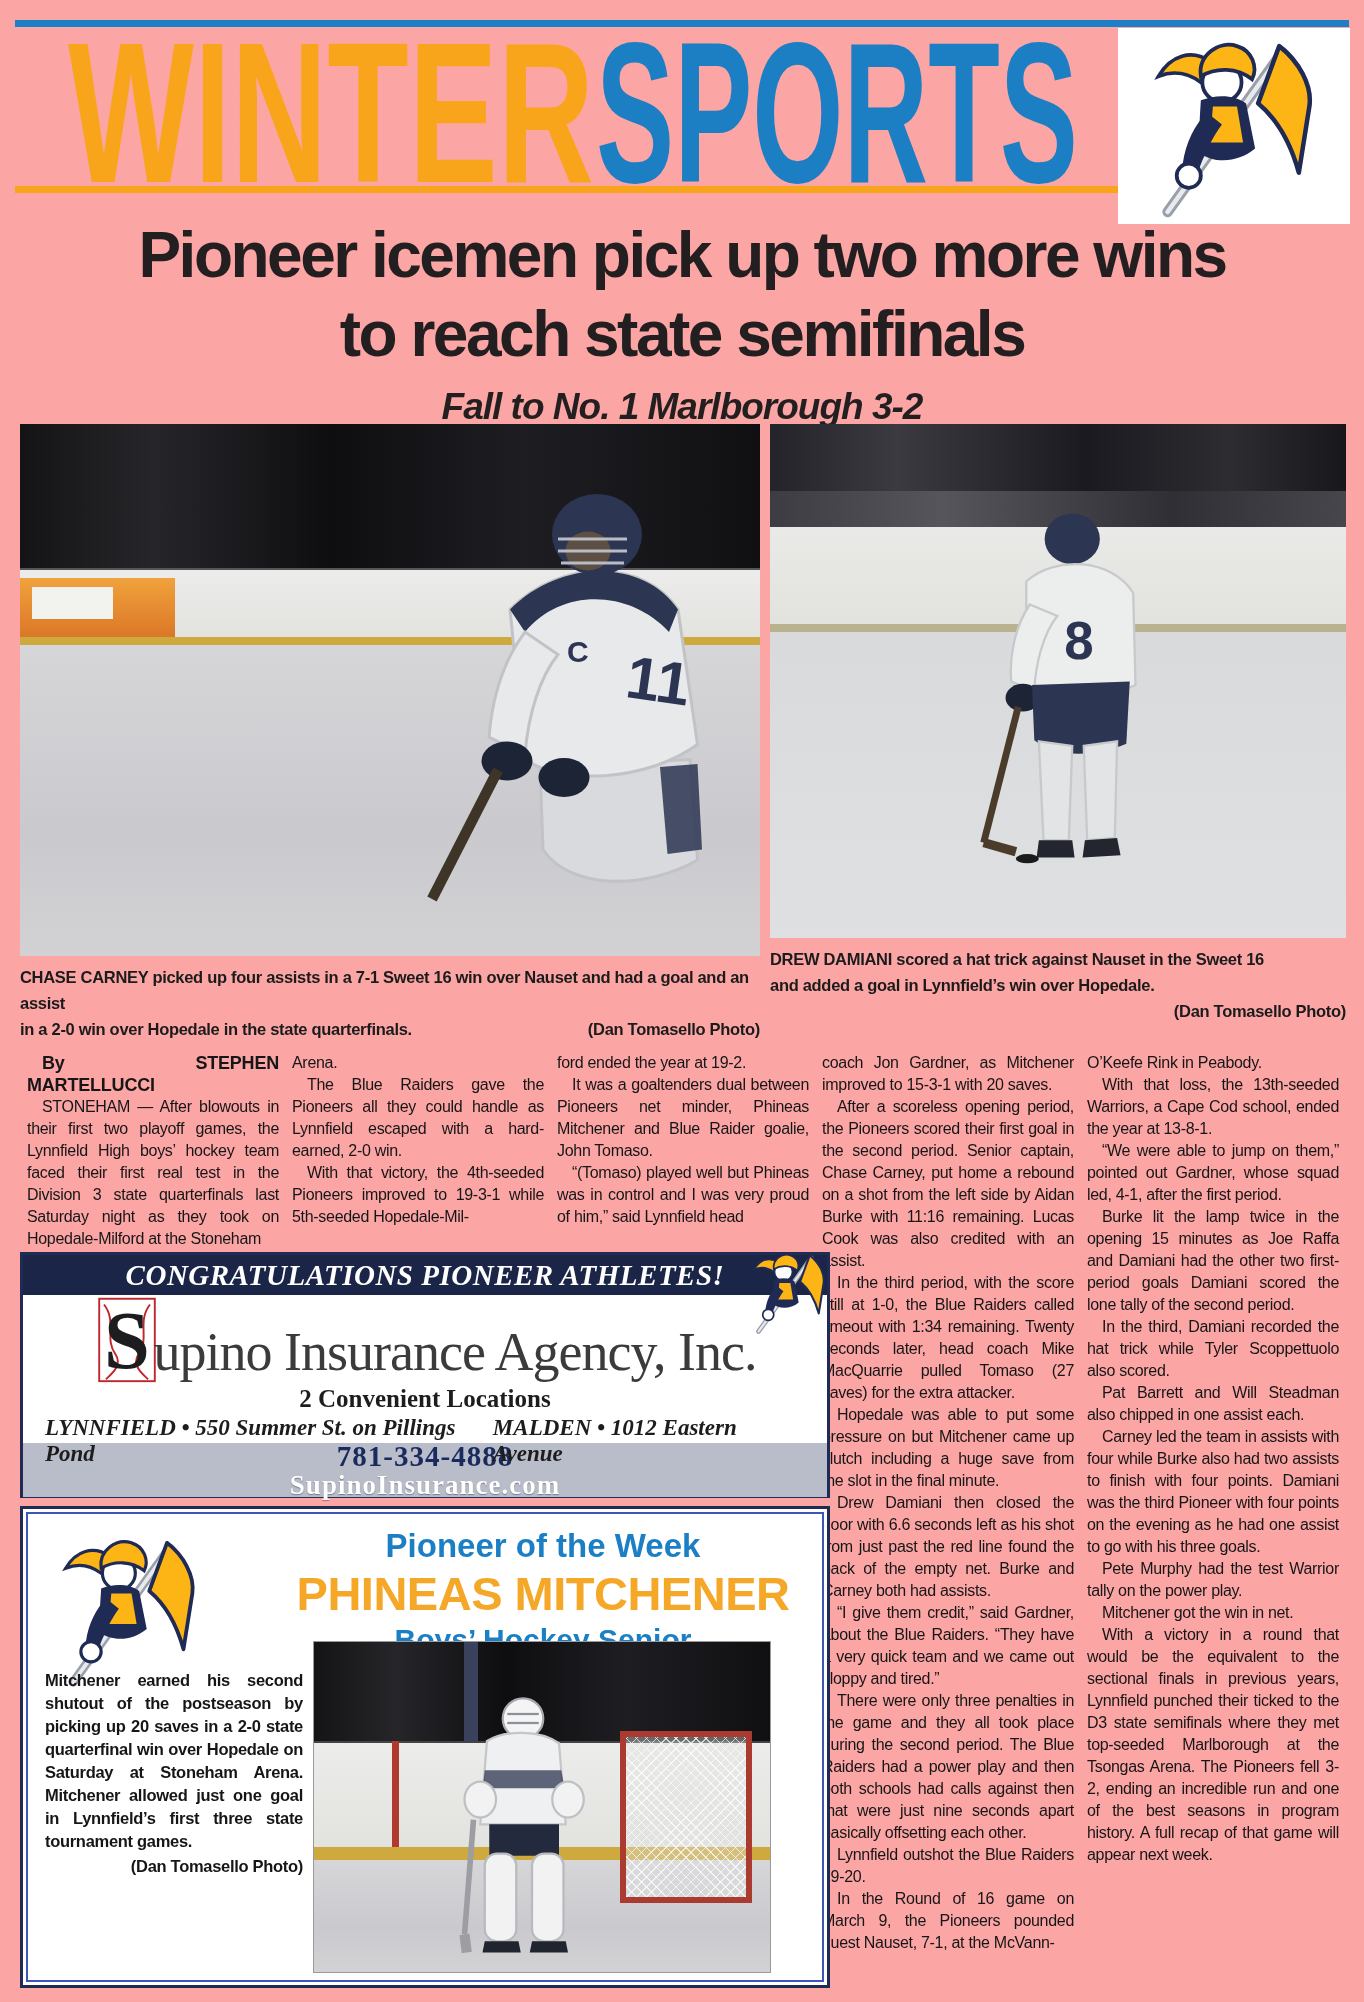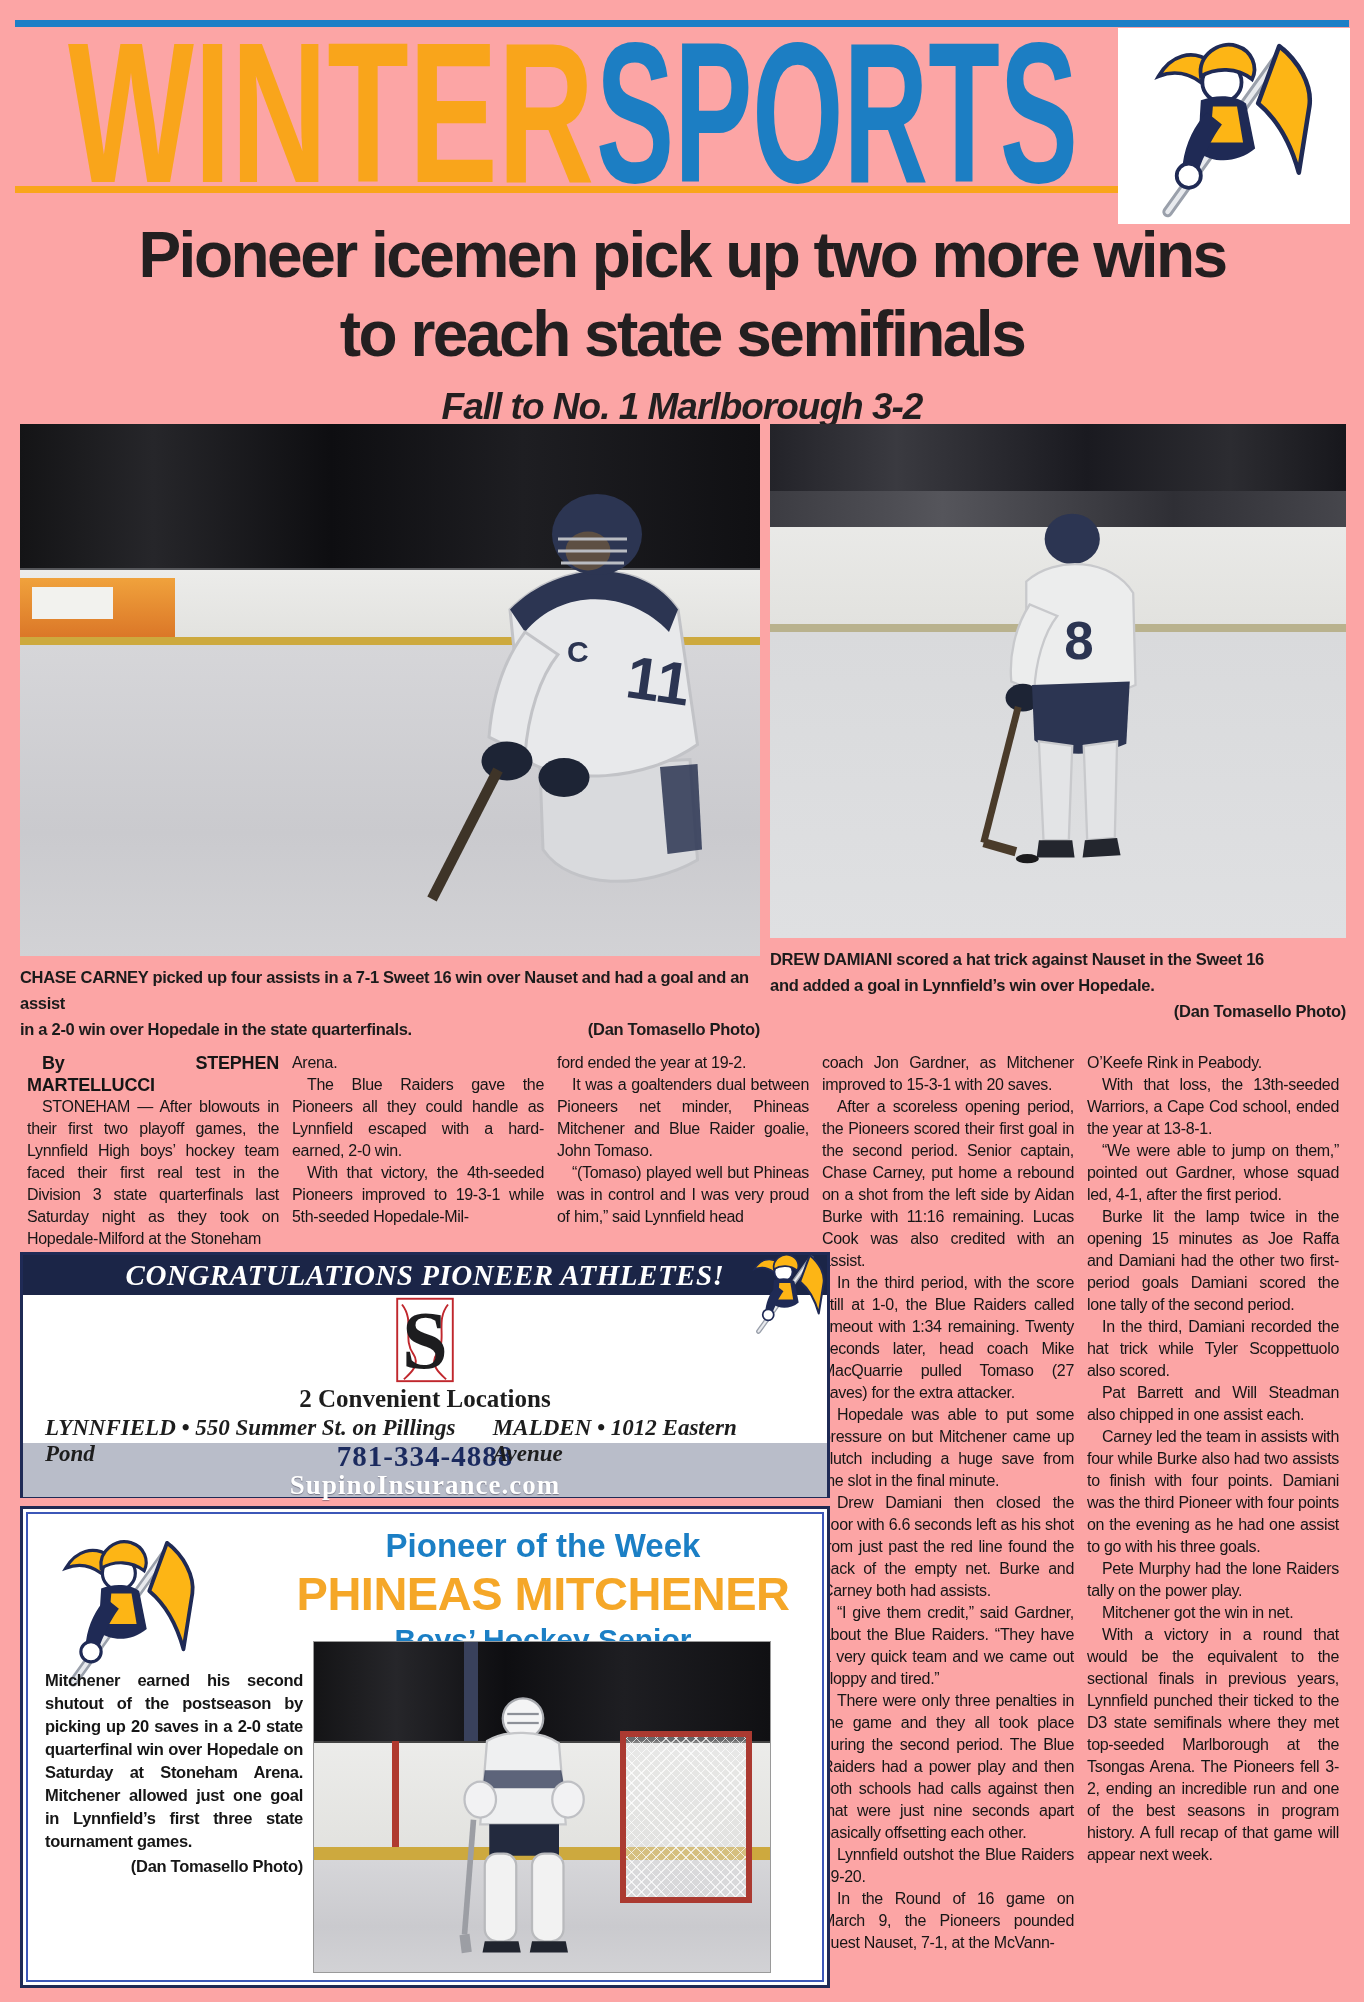--- a/index.html
+++ b/index.html
@@ -221,39 +221,40 @@
     </div>
   <div class="abs col c5">
       <div>
         <p class="cont">O’Keefe Rink in Peabody.</p>
         <p>With that loss, the 13th-seeded Warriors, a Cape Cod school, ended the year at 13-8-1.</p>
         <p>“We were able to jump on them,” pointed out Gardner, whose squad led, 4-1, after the first period.</p>
         <p>Burke lit the lamp twice in the opening 15 minutes as Joe Raffa and Damiani had the other two first-period goals Damiani scored the lone tally of the second period.</p>
         <p>In the third, Damiani recorded the hat trick while Tyler Scoppettuolo also scored.</p>
         <p>Pat Barrett and Will Steadman also chipped in one assist each.</p>
         <p>Carney led the team in assists with four while Burke also had two assists to finish with four points. Damiani was the third Pioneer with four points on the evening as he had one assist to go with his three goals.</p>
-        <p>Pete Murphy had the lone Raiders tally on the power play.</p>
+        <p>Pete Murphy had the test Warrior tally on the power play.</p>
         <p>Mitchener got the win in net.</p>
         <p>With a victory in a round that would be the equivalent to the sectional finals in previous years, Lynnfield punched their ticked to the D3 state semifinals where they met top-seeded Marlborough at the Tsongas Arena. The Pioneers fell 3-2, ending an incredible run and one of the best seasons in program history. A full recap of that game will appear next week.</p>
       </div>
     </div>
 
   <div class="abs ad-box">
     <div class="ad-banner">CONGRATULATIONS PIONEER ATHLETES!</div>
     <svg class="ad-mascot" viewBox="0 0 120 130">
       <use href="#mascot"></use>
     </svg>
     <div class="ad-body">
       <div class="supino-row">
         <svg width="66" height="92" viewBox="0 0 64 96">
           <rect x="3" y="6" width="58" height="86" fill="none" stroke="#c0272d" stroke-width="2"></rect>
           <path d="M8,12 C22,30 8,48 20,64 C28,76 14,86 10,90" fill="none" stroke="#c0272d" stroke-width="2"></path>
           <path d="M56,12 C42,30 56,48 44,64 C36,76 50,86 54,90" fill="none" stroke="#c0272d" stroke-width="2"></path>
           <text x="32" y="78" text-anchor="middle" font-family="Liberation Serif, serif" font-weight="bold" font-size="86" fill="#1d1d1f">S</text>
         </svg>
+        <span class="supino-rest">upino Insurance Agency, Inc.</span>
       </div>
       <div class="ad-locs-label">2 Convenient Locations</div>
       <div class="ad-locs">
         <span>LYNNFIELD  •  550 Summer St. on Pillings Pond</span>
         <span>MALDEN  •  1012 Eastern Avenue</span>
       </div>
     </div>
     <div class="ad-gray">
       <div class="ad-phone">781-334-4888</div>
       <div class="ad-site">SupinoInsurance.com</div>

